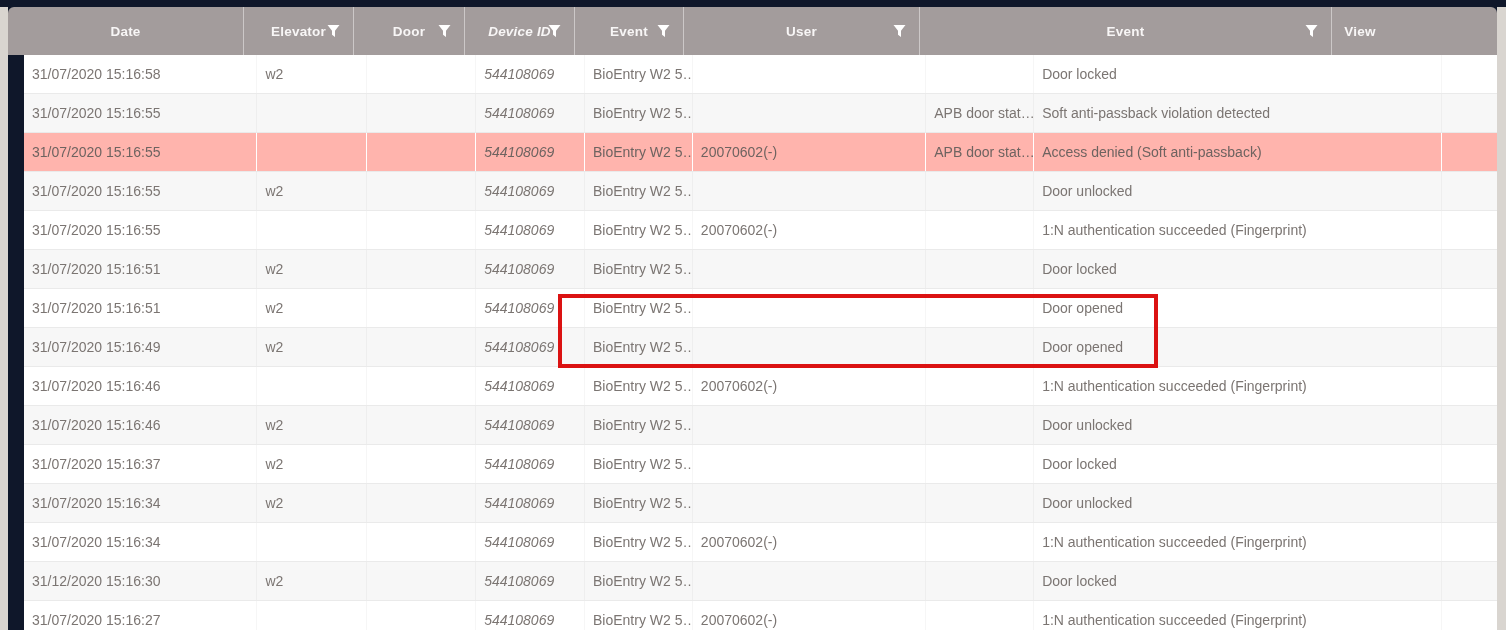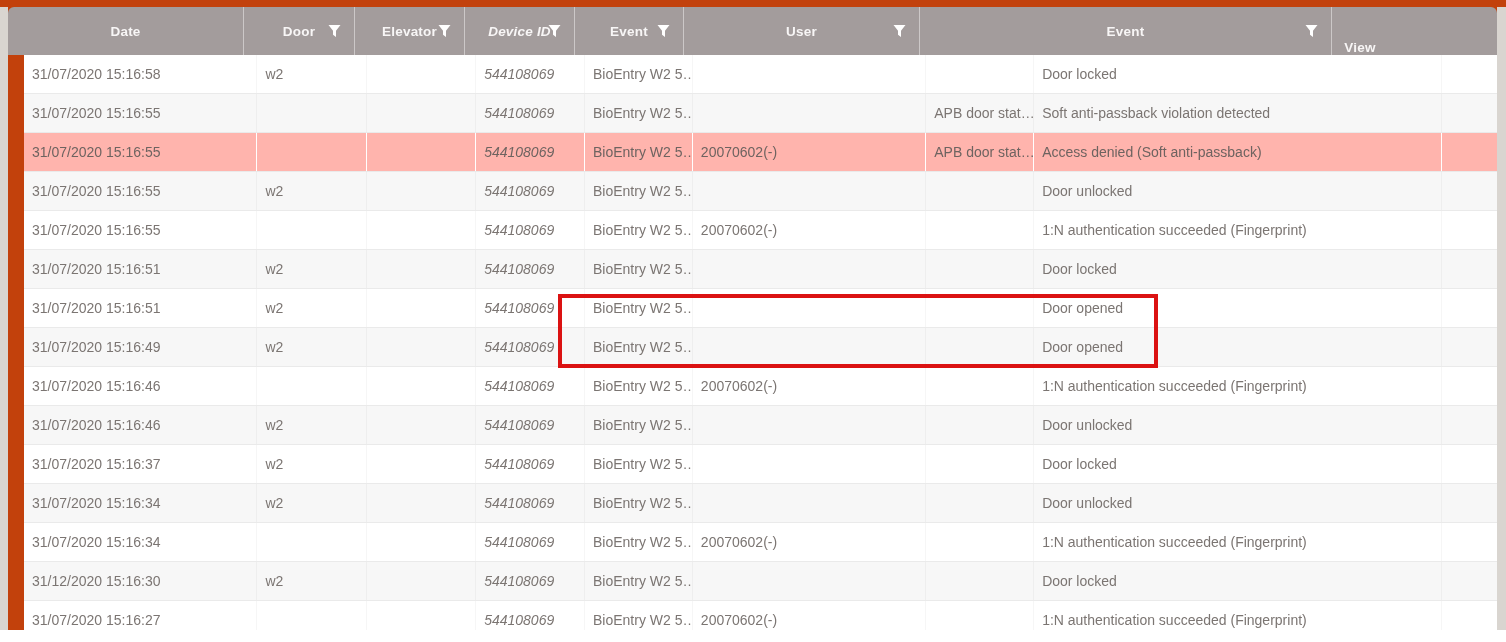--- a/index.html
+++ b/index.html
@@ -1,17 +1,17 @@
 <!DOCTYPE html>
 <html><head>
 <meta charset="utf-8">
 <style>
   html,body{margin:0;padding:0;}
   body{background:#ffffff;font-family:"Liberation Sans",sans-serif;}
-  .page{position:relative;width:1506px;height:630px;overflow:hidden;background:#c2410c;}
+  .page{position:relative;width:1506px;height:630px;overflow:hidden;background:#0f172a;}
   .side-strip{position:absolute;top:7px;bottom:0;background:#d9d5d0;}
   .side-strip.left{left:0;width:8px;}
   .side-strip.right{right:0;width:9px;}
   .table-wrap{position:absolute;left:8px;top:7px;width:1489px;}
   .thead{display:flex;height:48px;background:#a39c9c;border-radius:6px 6px 0 0;overflow:hidden;}
   .th{position:relative;display:flex;align-items:center;justify-content:center;
       color:#f8f6f6;font-size:13.5px;font-weight:bold;letter-spacing:.2px;
       box-sizing:border-box;border-right:1px solid rgba(255,255,255,.45);cursor:pointer;}
   .th:last-child{border-right:none;}
   .filter{position:absolute;right:13px;top:50%;transform:translateY(-50%);display:flex;cursor:pointer;}
@@ -25,54 +25,54 @@
   .tr.highlight .td{border-right:1px solid #ffffff;color:#6e6360;}
   .tr.highlight .td:last-child{border-right:none;}
   .c0{width:236px;}
   .c1{width:111px;}
   .c2{width:110px;}
   .c3{width:110px;font-style:italic;}
   .c4{width:109px;}
   .c5{width:236px;}
   .c6{width:109px;}
   .c7{width:412px;}
-  .c8{width:56px;align-items:flex-end;}
+  .c8{width:56px;}
   .annotation-rect{position:absolute;left:558px;top:294px;width:600px;height:74px;
       border:4px solid #db1212;box-sizing:border-box;pointer-events:none;z-index:10;}
 </style>
 </head>
 <body>
 
 <div class="page">
 
   <div class="side-strip left"></div>
   <div class="side-strip right"></div>
 
   <div class="table-wrap">
 
     <div class="thead">
       <div class="th c0">
         <span>Date</span>
       </div>
+      <div class="th c2">
+        <span>Elevator</span>
+        <span class="filter">
+            <svg width="13" height="12" viewBox="0 0 13 12">
+              <path fill="#ffffff" d="M0.5 0h12L8 5.8V12L5 9.8V5.8z"></path>
+            </svg>
+          </span>
+      </div>
       <div class="th c1">
         <span>Door</span>
         <span class="filter">
             <svg width="13" height="12" viewBox="0 0 13 12">
               <path fill="#ffffff" d="M0.5 0h12L8 5.8V12L5 9.8V5.8z"></path>
             </svg>
           </span>
       </div>
-      <div class="th c2">
-        <span>Elevator</span>
-        <span class="filter">
-            <svg width="13" height="12" viewBox="0 0 13 12">
-              <path fill="#ffffff" d="M0.5 0h12L8 5.8V12L5 9.8V5.8z"></path>
-            </svg>
-          </span>
-      </div>
       <div class="th c3">
         <span>Device ID</span>
         <span class="filter">
             <svg width="13" height="12" viewBox="0 0 13 12">
               <path fill="#ffffff" d="M0.5 0h12L8 5.8V12L5 9.8V5.8z"></path>
             </svg>
           </span>
       </div>
       <div class="th c4">
         <span>Event</span>

